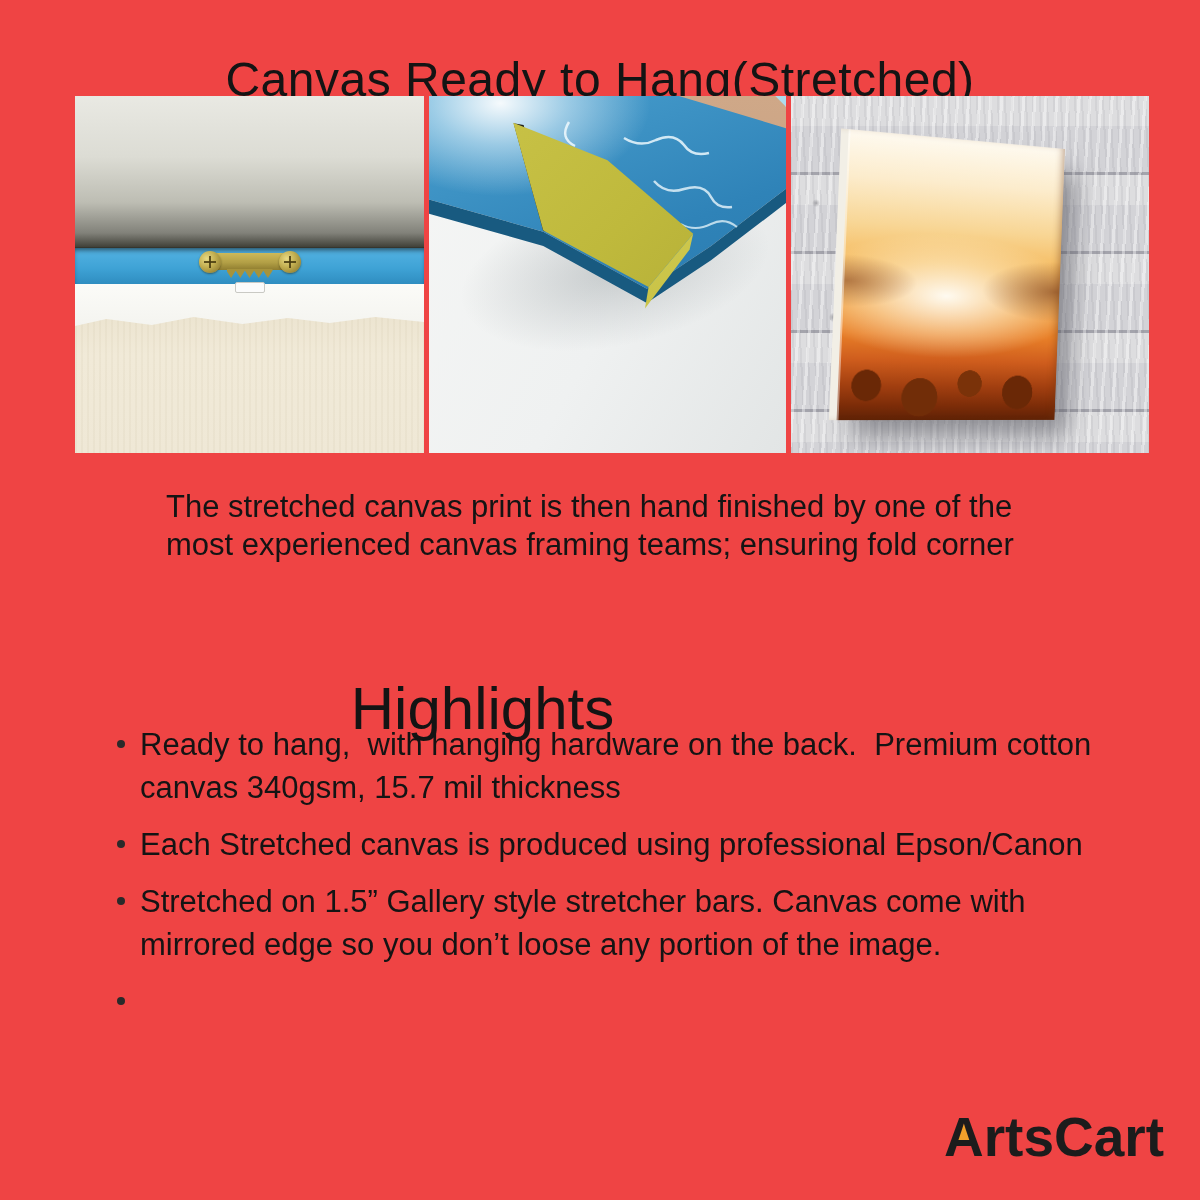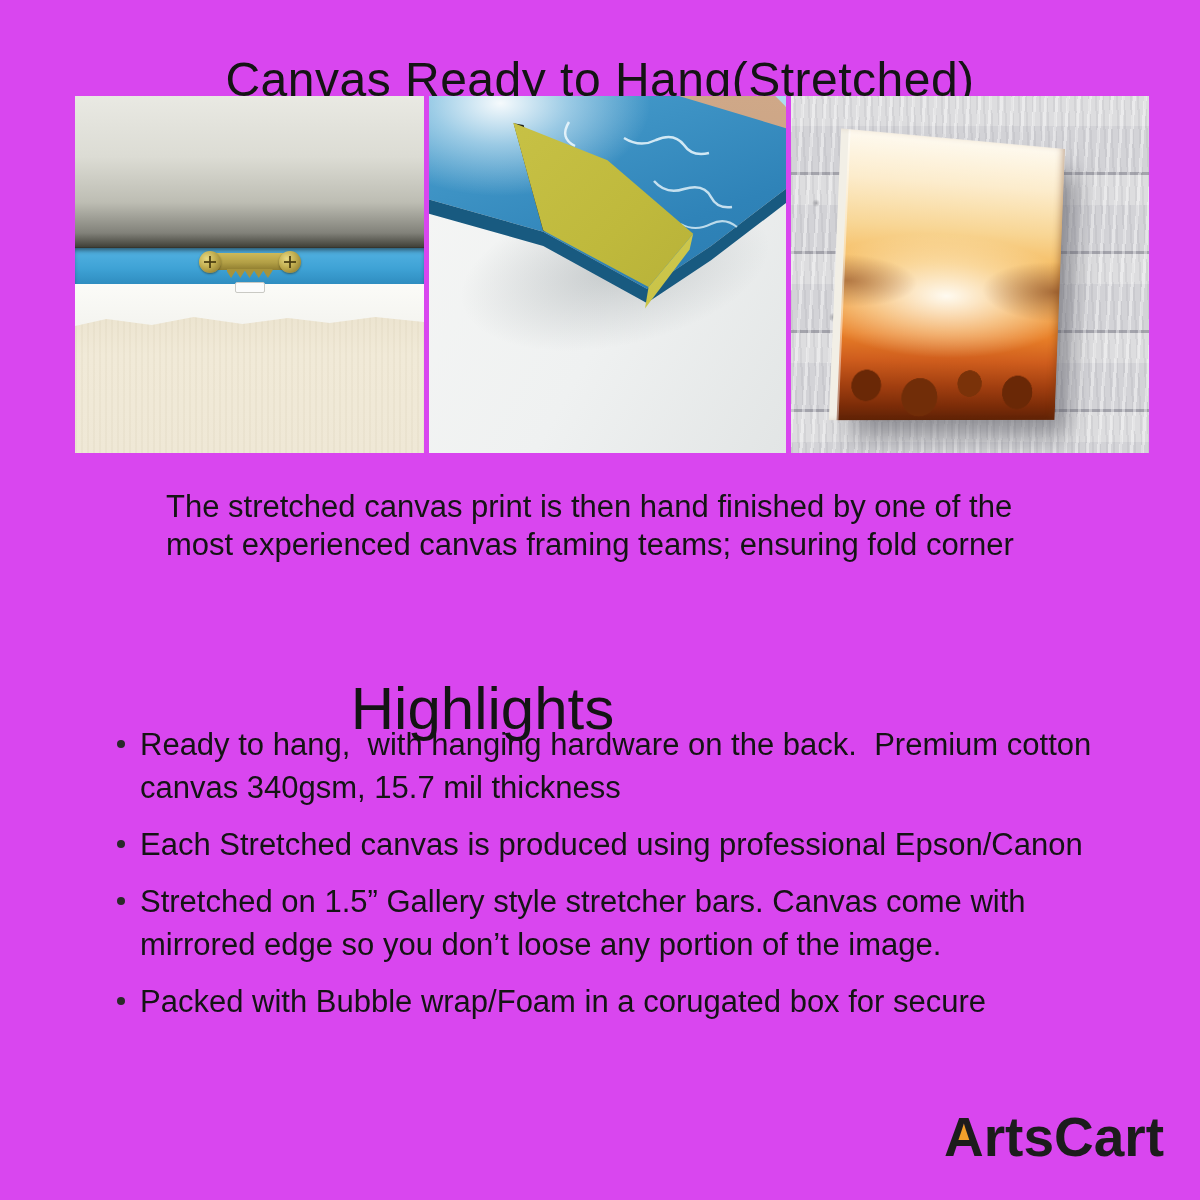--- a/index.html
+++ b/index.html
@@ -1,16 +1,16 @@
 <!DOCTYPE html>
 <html><head>
 <meta charset="utf-8">
 <style>
   html,body{margin:0;padding:0;background:#fff;}
-  .page{position:relative;width:1200px;height:1200px;background:#d946ef;overflow:hidden;
+  .page{position:relative;width:1200px;height:1200px;background:#ef4444;overflow:hidden;
         font-family:"Liberation Sans","DejaVu Sans",sans-serif;color:#141414;}
 
   
   .main-title{position:absolute;top:18px;left:0;width:1200px;text-align:center;
               font-size:48px;line-height:60px;font-weight:400;letter-spacing:0.5px;}
 
   
   .photos{position:absolute;top:96px;left:75px;width:1073px;height:357px;display:flex;gap:5px;}
   .photo{position:relative;height:357px;overflow:hidden;flex:0 0 auto;}
   .photo1{width:349px;}
@@ -181,21 +181,20 @@
     <li>
       <span class="bullet-dot"></span>
       <div class="bullet-text">
         <div class="line">Stretched on 1.5” Gallery style stretcher bars. Canvas come with</div>
         <div class="line">mirrored edge so you don’t loose any portion of the image.</div>
       </div>
     </li>
     <li>
       <span class="bullet-dot"></span>
       <div class="bullet-text">
-        <div class="line">Packed with Bubble wrap/Foam in a corugated box for secure</div>
       </div>
     </li>
   </ul>
 
   <div class="brand-logo">
     <span class="logo-triangle"></span>
     <span class="logo-text">ArtsCart</span>
   </div>
 
 </div>

